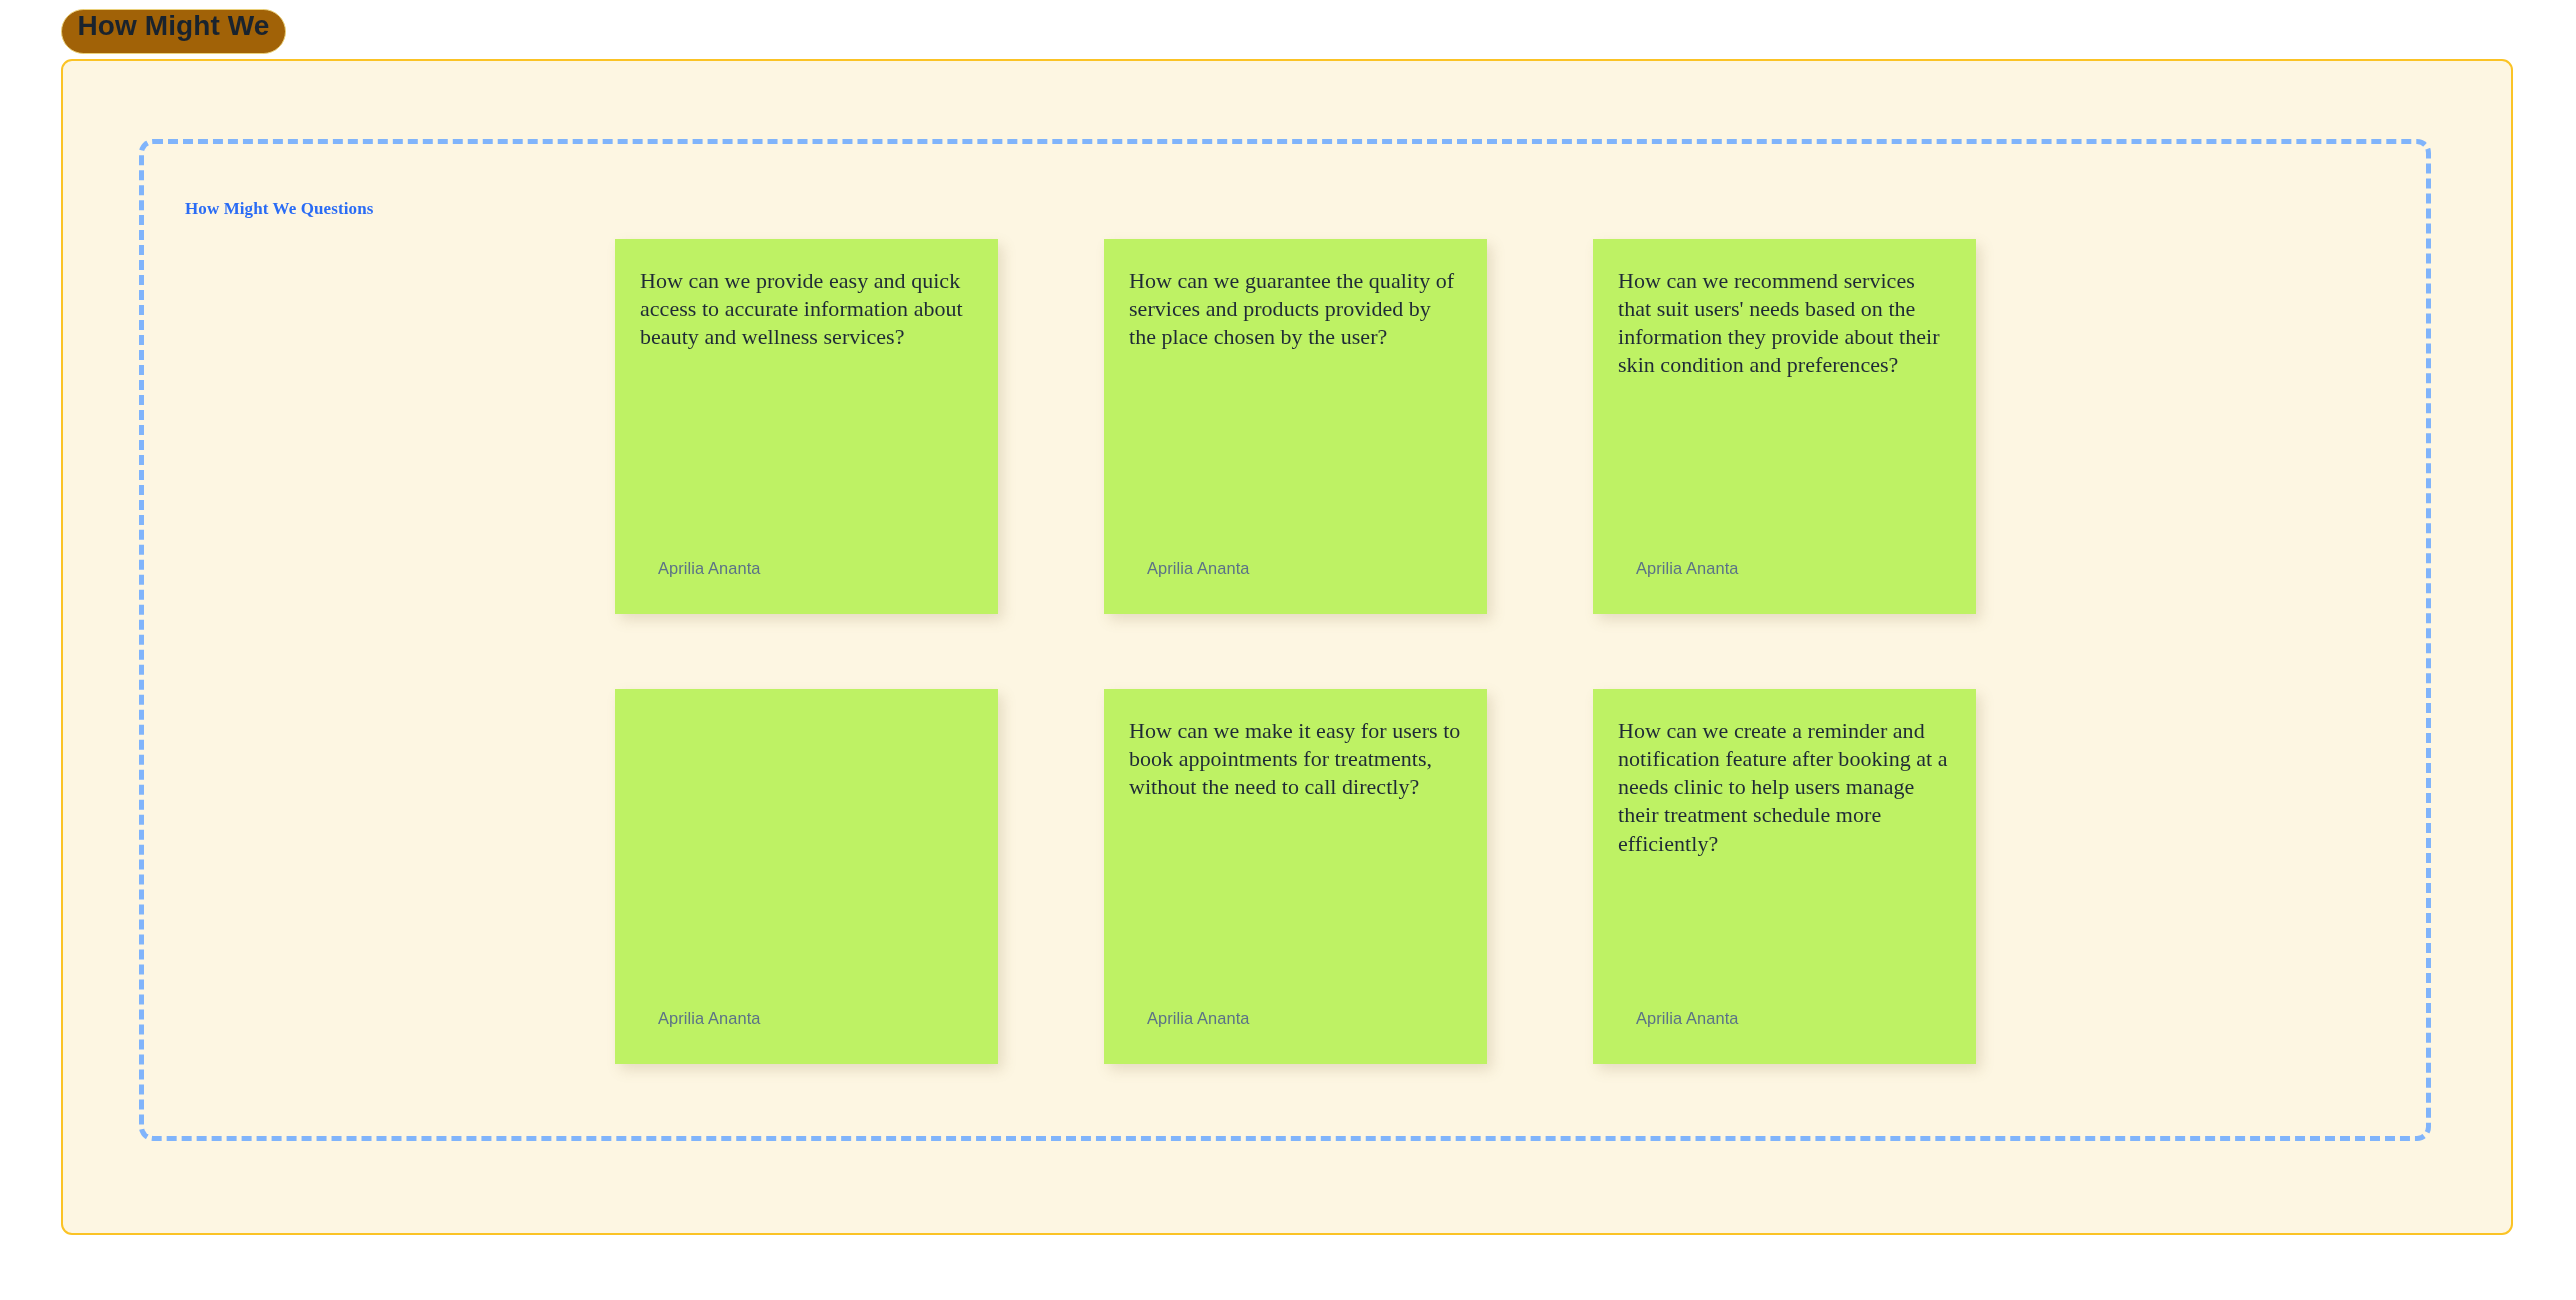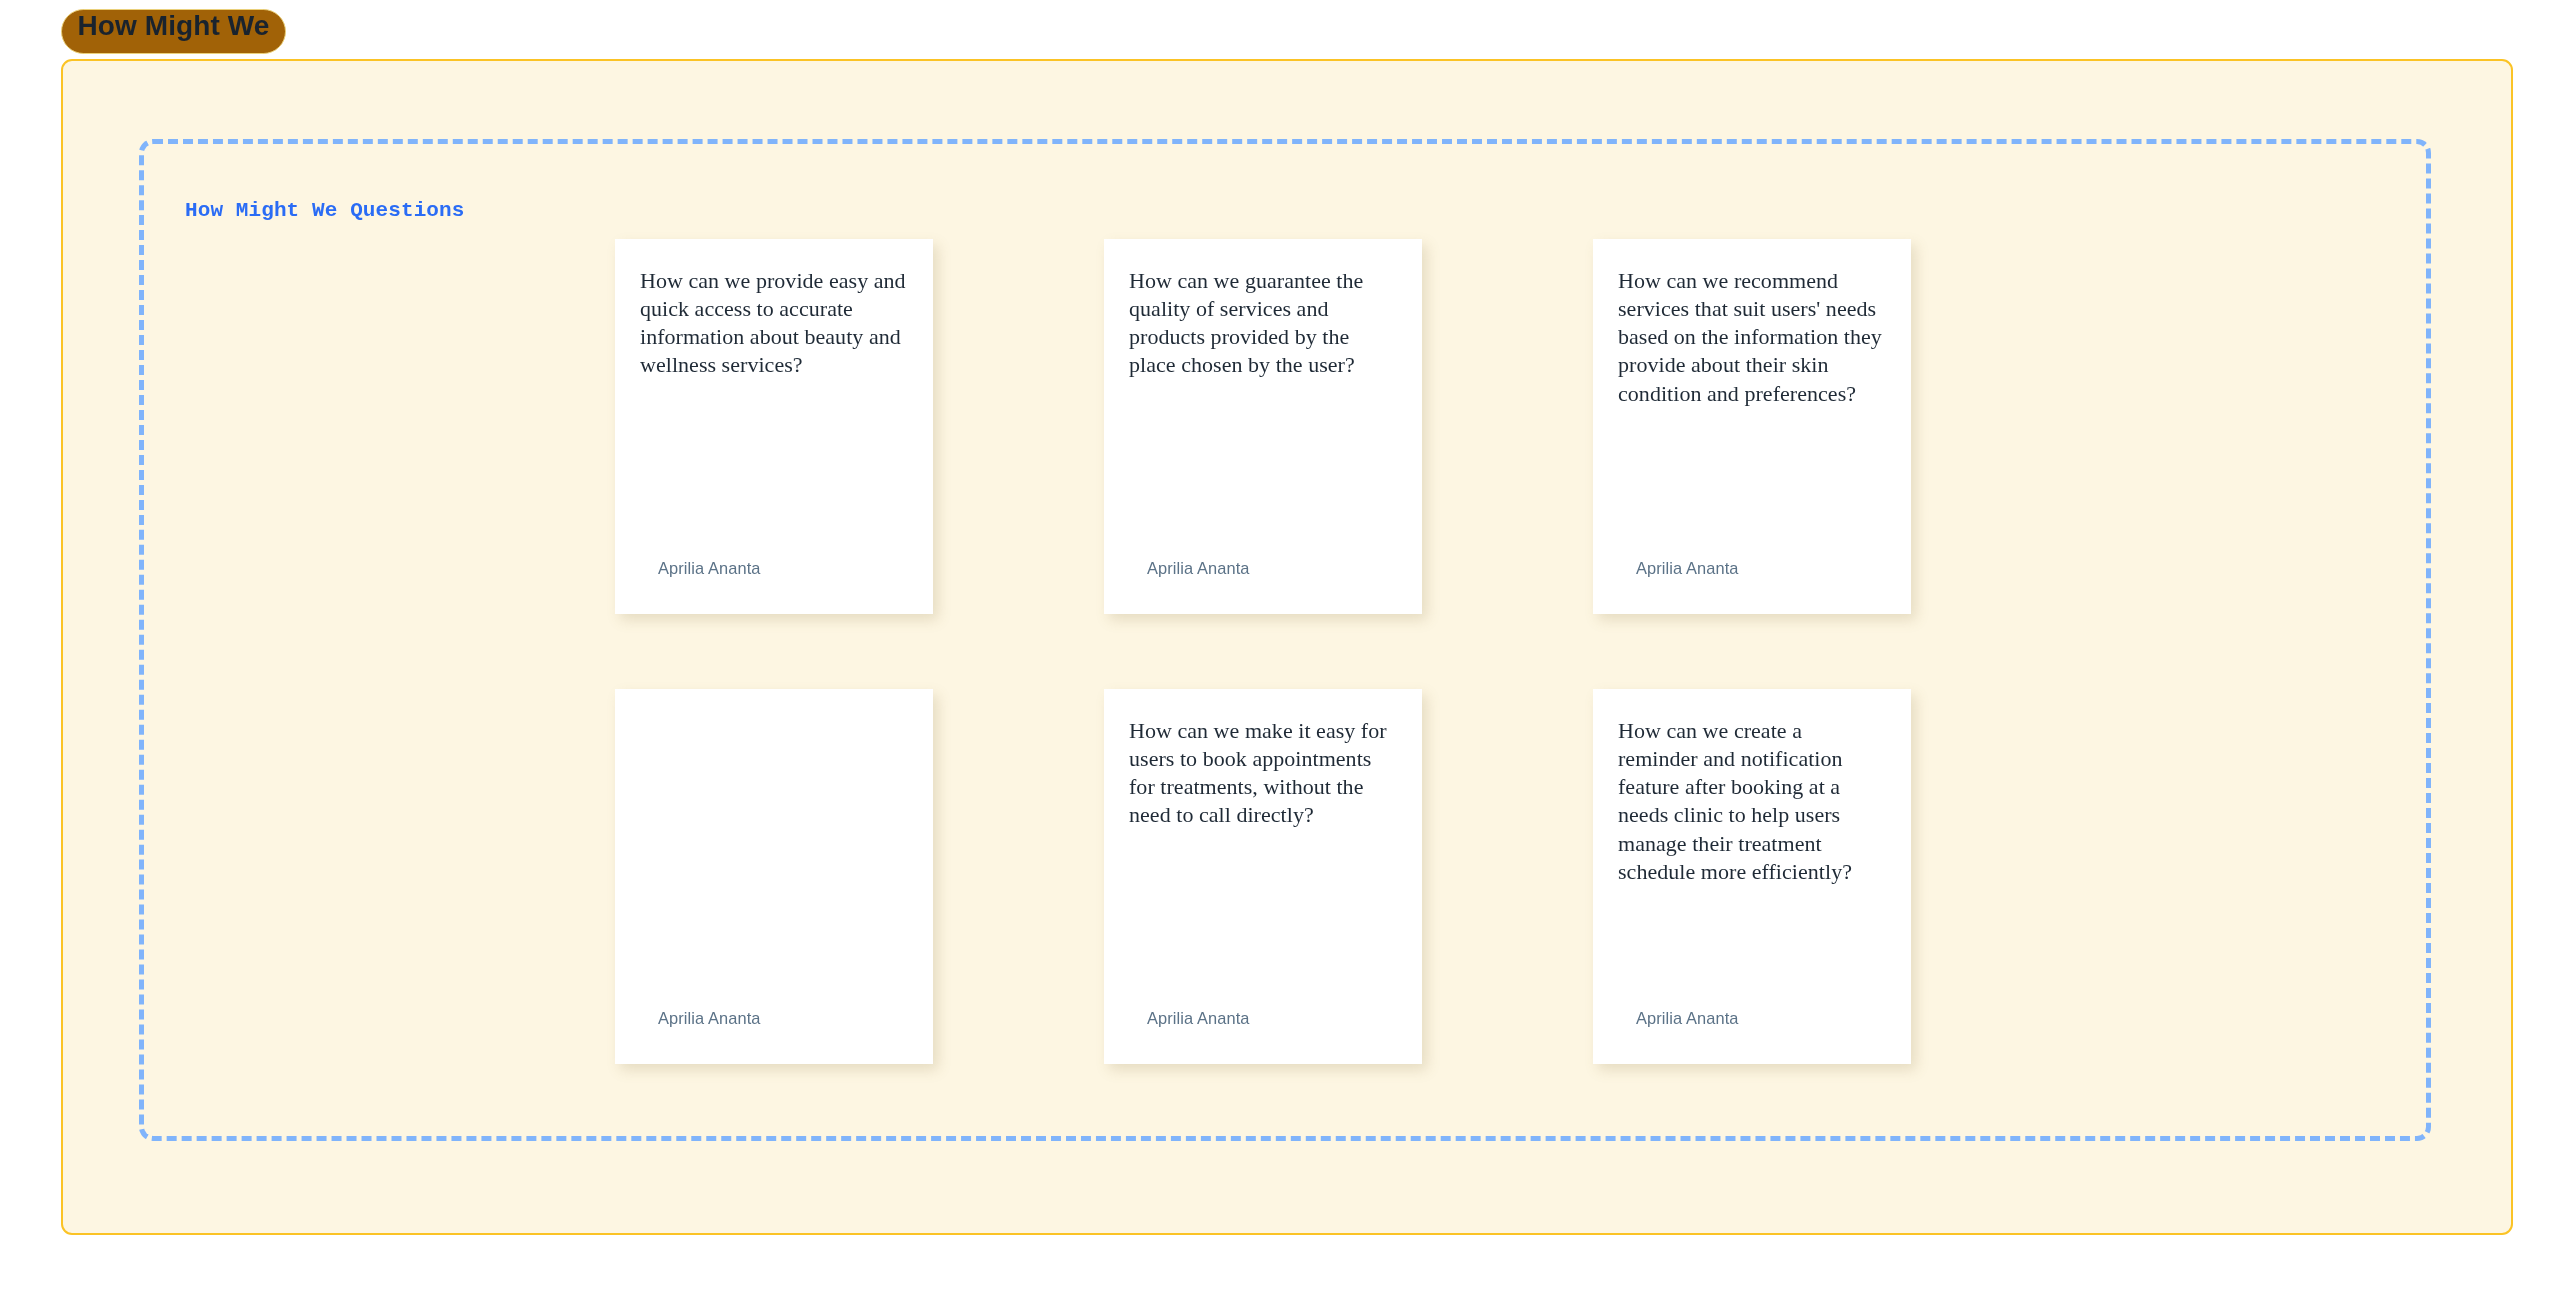--- a/index.html
+++ b/index.html
@@ -59,44 +59,44 @@
     box-sizing: border-box;
     border: 5.5px dashed #80b4fb;
     border-radius: 14px;
   }
 
   .group-title {
     position: absolute;
     left: 41px;
     top: 55px;
     color: #2a6cf5;
-    font-size: 21px;
+    font-size: 17px;
     font-weight: bold;
-    font-family: Liberation Mono, monospace;
+    font-family: Liberation Serif, serif;
     letter-spacing: 0.1px;
     white-space: nowrap;
   }
 
   
   .card-grid {
     position: absolute;
     left: 471px;  
     top: 95px;   
     display: grid;
     grid-template-columns: repeat(3, 383px);
     grid-template-rows: repeat(2, 375px);
     column-gap: 106px;
     row-gap: 75px;
   }
 
   .sticky-card {
-    width: 318px;
+    width: 383px;
     height: 375px;
     box-sizing: border-box;
-    background: #ffffff;
+    background: #bef264;
     box-shadow: 4.7px 6.3px 12.5px rgba(140, 120, 70, 0.20);
     position: relative;
     padding: 28px 25px 0 25px;
   }
 
   .card-text {
     color: #1f2a36;
     font-family: "Liberation Serif", serif;
     font-size: 22px;
     line-height: 1.28;

